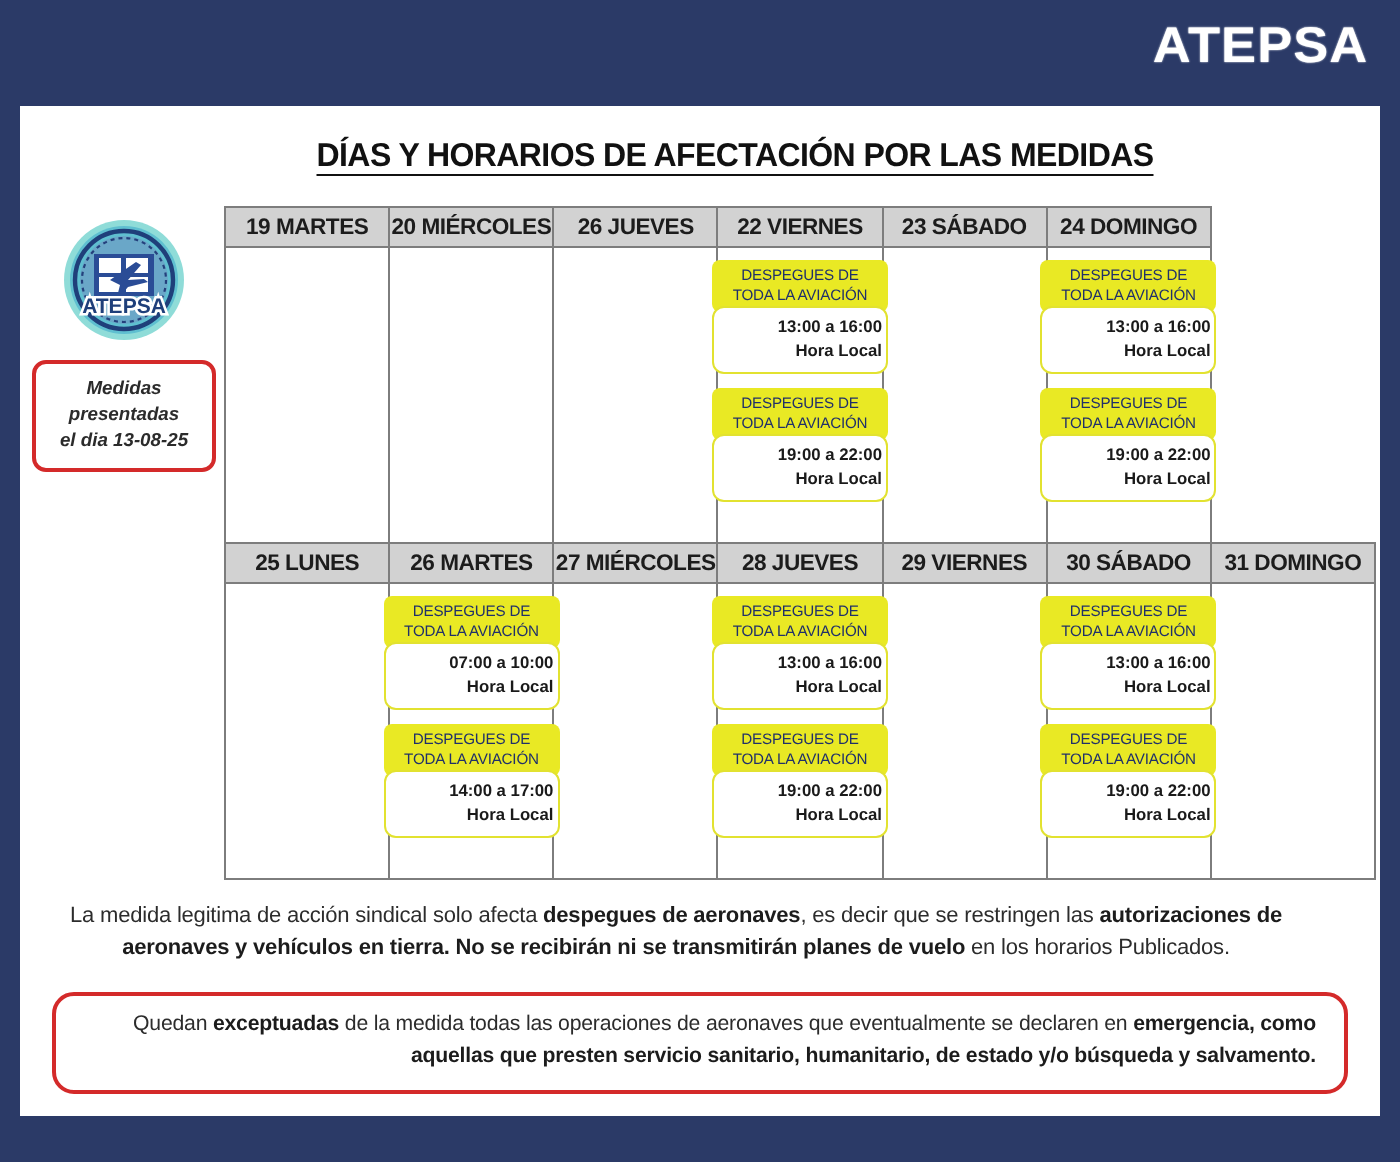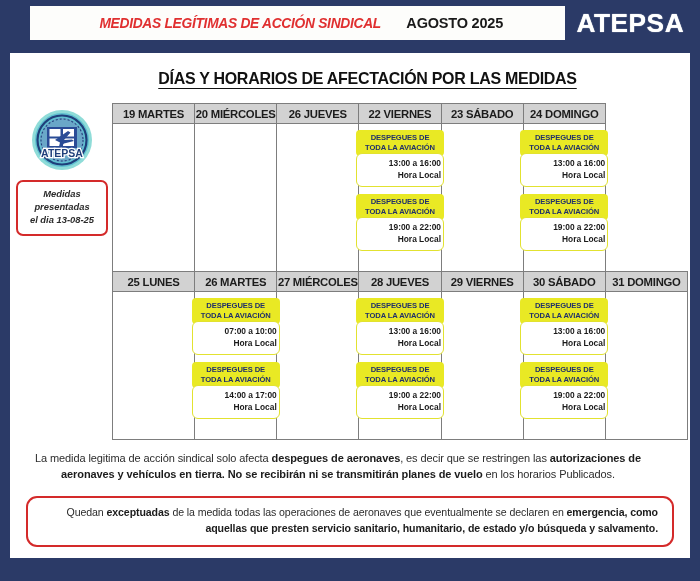--- a/index.html
+++ b/index.html
@@ -170,21 +170,21 @@
   }
 
   .slot {
     width: 88px;
   }
   .slot-head {
     background: #e9e924;
     border-radius: 4px;
     color: #20306a;
     font-size: 7.6px;
-    font-weight: bold;
+    font-weight: normal;
     text-align: center;
     line-height: 1.32;
     padding: 3px 2px 3px 2px;
     letter-spacing: -0.1px;
   }
   .slot-body {
     background: #ffffff;
     border: 1.6px solid #e2e230;
     border-radius: 6px;
     margin-top: -3px;
@@ -228,24 +228,20 @@
     letter-spacing: -0.1px;
   }
   .exception-box b { color: #1c1c1c; }
 </style>
 </head>
 <body>
 
 <div class="page">
 
   <div class="topbar">
-    <div class="topbar-white">
-      <span class="title-red">MEDIDAS LEGÍTIMAS DE ACCIÓN SINDICAL</span>
-      <span class="title-month">AGOSTO 2025</span>
-    </div>
     <div class="brand">
       <span class="brand-text">ATEPSA</span>
     </div>
   </div>
 
   <div class="panel">
 
     <div class="main-title">DÍAS Y HORARIOS DE AFECTACIÓN POR LAS MEDIDAS</div>
 
     <div class="cal-wrap">

